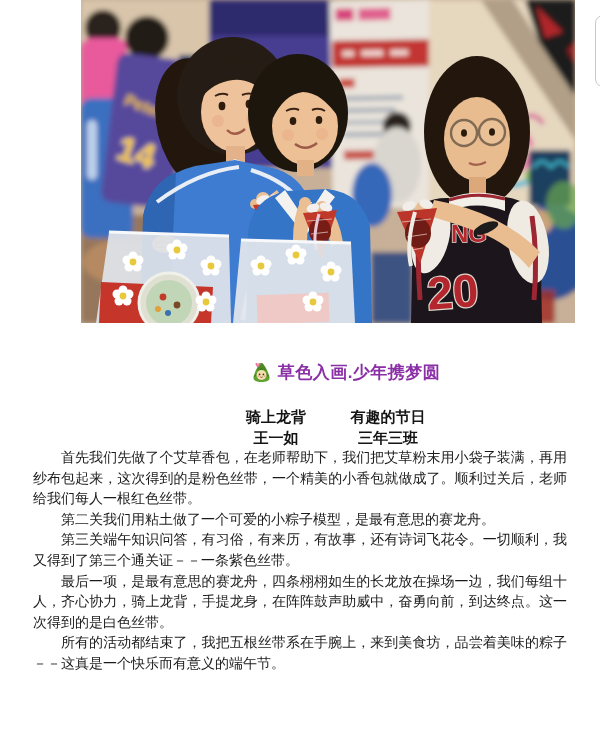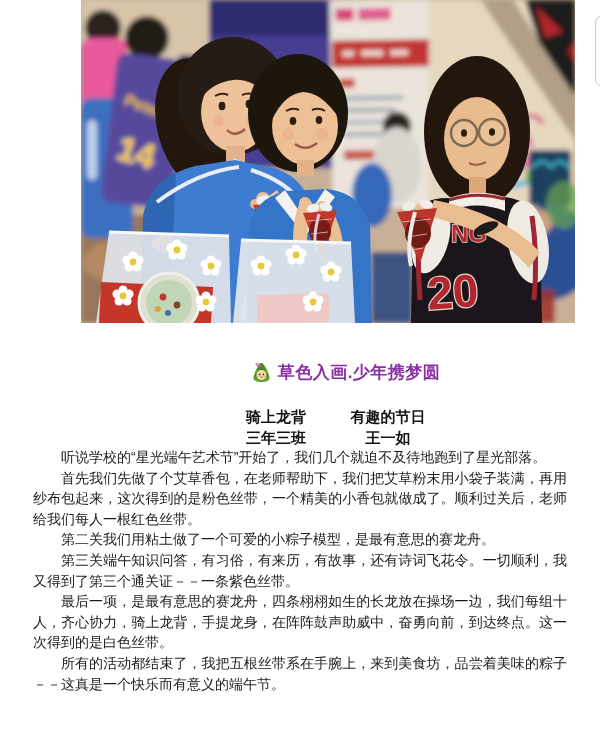--- a/index.html
+++ b/index.html
@@ -340,27 +340,26 @@
         <circle cx="9.7" cy="3.4" r="1.2" fill="#e06fa4"></circle>
         <circle cx="8.3" cy="3.8" r="0.8" fill="#f3c33e"></circle>
       </svg>
     </span>
     <h1 class="title">草色入画.少年携梦圆</h1>
   </div>
 
   <div class="subtitles">
     <span>骑上龙背</span>
     <span>有趣的节日</span>
+    <span>王一如</span>
     <span>三年三班</span>
-    <span>王一如</span>
   </div>
 
   <div class="body-text">
 
-      <p class="para">听说学校的“星光端午艺术节”开始了，我们几个就迫不及待地跑到了星光部落。</p>
 
       <p class="para">首先我们先做了个艾草香包，在老师帮助下，我们把艾草粉末用小袋子装满，再用纱布包起来，这次得到的是粉色丝带，一个精美的小香包就做成了。顺利过关后，老师给我们每人一根红色丝带。</p>
 
       <p class="para">第二关我们用粘土做了一个可爱的小粽子模型，是最有意思的赛龙舟。</p>
 
       <p class="para">第三关端午知识问答，有习俗，有来历，有故事，还有诗词飞花令。一切顺利，我又得到了第三个通关证－－一条紫色丝带。</p>
 
 
       <p class="para">最后一项，是最有意思的赛龙舟，四条栩栩如生的长龙放在操场一边，我们每组十人，齐心协力，骑上龙背，手提龙身，在阵阵鼓声助威中，奋勇向前，到达终点。这一次得到的是白色丝带。</p>
 

